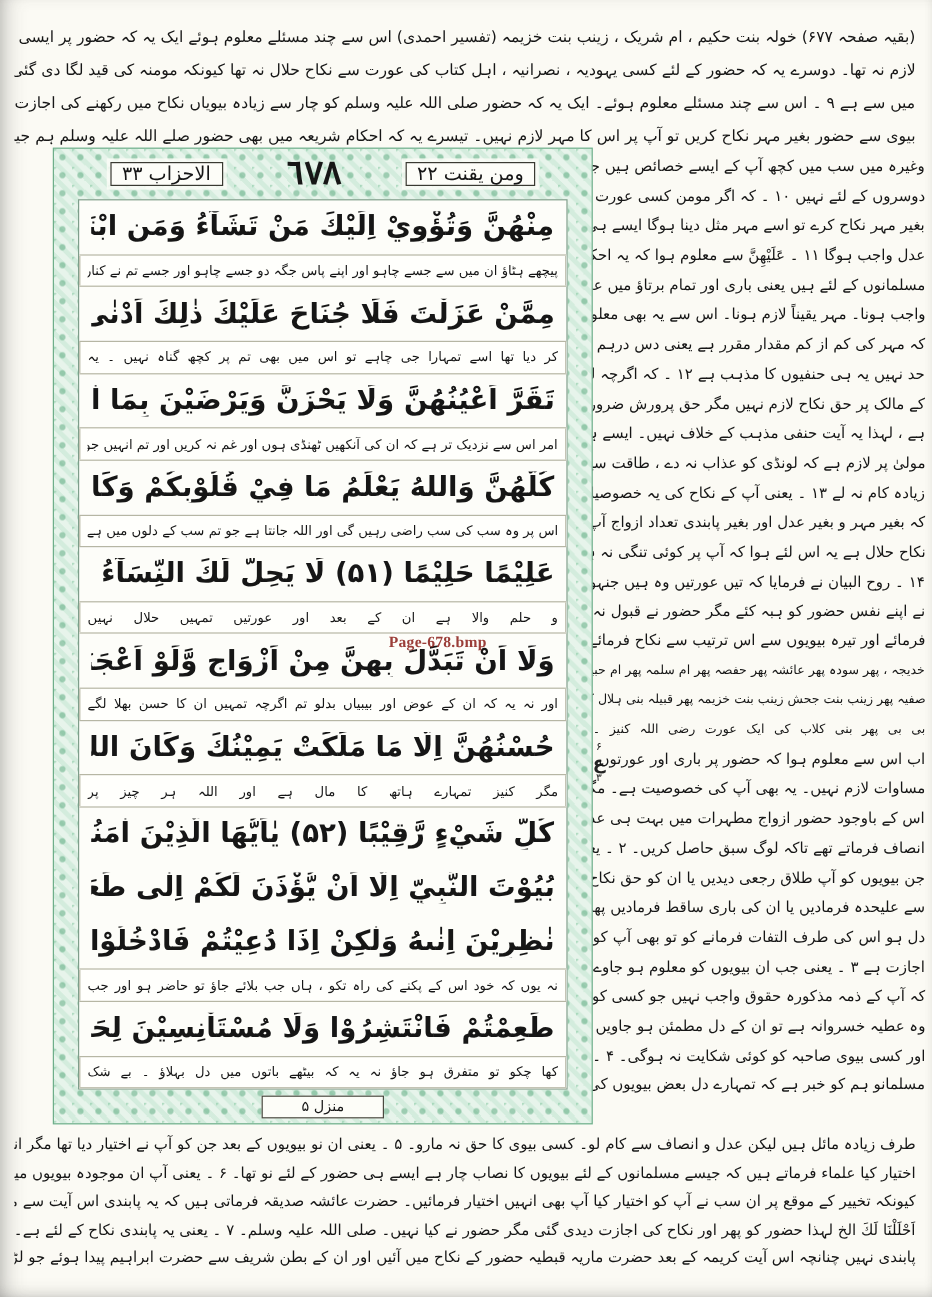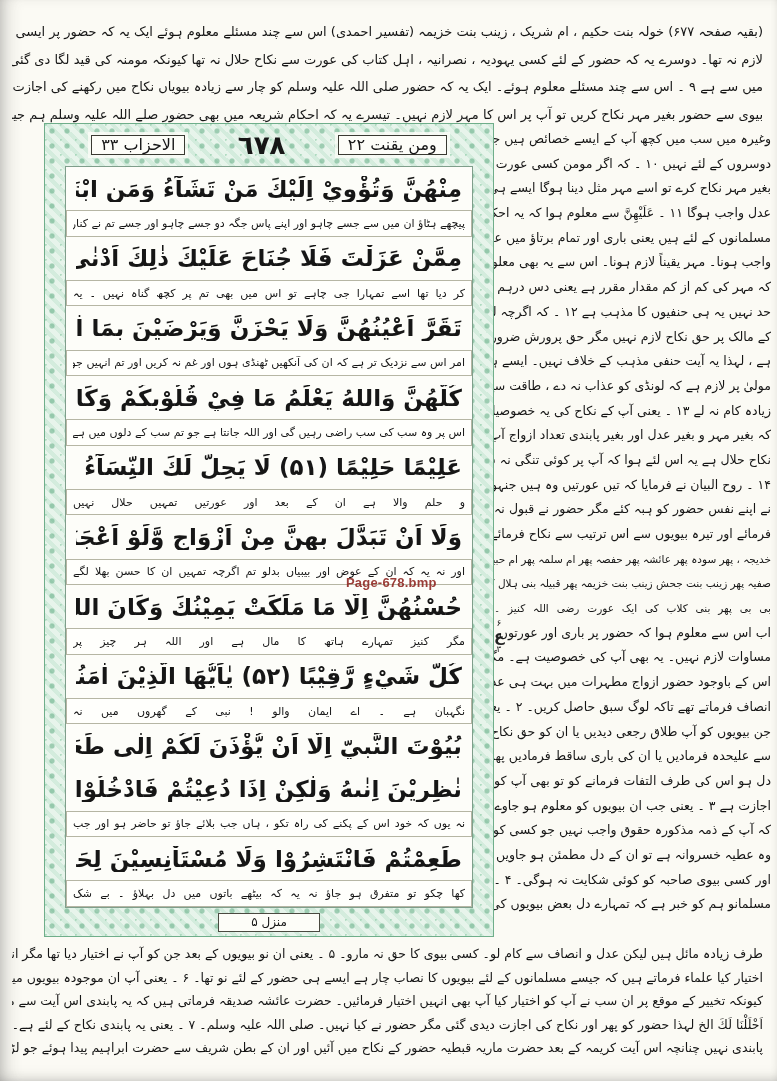--- a/index.html
+++ b/index.html
@@ -38,21 +38,21 @@
   }
   .hdr {
     position:absolute; left:20px; right:20px; top:0; height:42px;
     direction:rtl; display:flex; align-items:center; justify-content:space-around;
   }
   .hdr-label {
     background:#fdfdf8; border:1px solid #3a3a32;
     padding:1px 9px; font-size:16px; line-height:16px;
     box-shadow:0 0 0 3px rgba(253,253,248,.8);
   }
-  .page-num { font-size:26px; font-weight:bold; line-height:30px; }
+  .page-num { font-size:26px; font-weight:bold; line-height:30px;font-family:Liberation Serif, serif; }
 
   .inner {
     position:absolute; left:20px; right:20px; top:42px; bottom:28px;
     background:#fdfdf9; border:1px solid #7f9e8b;
   }
   .qlines { display:flex; flex-direction:column; height:100%; }
   .qline { display:flex; align-items:center; direction:rtl; overflow:hidden; }
   .qline.arabic { flex:44; font-size:23px; font-weight:bold; padding:0 10px; }
   .qline.urdu   {
     flex:25; font-size:11px; padding:0 7px;
@@ -91,24 +91,24 @@
   
   .bottom-block { position:absolute; left:12px; right:14px; top:942px; direction:rtl; }
   .bottom-block .bline {
     height:23.5px; line-height:23.5px; font-size:12.5px;
     white-space:nowrap; overflow:hidden;
     text-align:justify; text-align-last:justify;
   }
 
   
   .filename {
-    position:absolute; left:346px; top:527px;
-    font-family:Liberation Sans, sans-serif;
+    position:absolute; left:324px; top:527px;
+    font-family:Liberation Serif, serif;
     font-size:13px; font-weight:bold; letter-spacing:.2px;
-    color:#8e241f; opacity:.88;margin-top:48px;
+    color:#8e241f; opacity:.88;
   }
 </style>
 </head>
 <body>
 
 <div class="page">
 
   <div class="top-block">
 
       <div class="tline">
@@ -191,23 +191,20 @@
           </div>
 
           <div class="qline urdu">
             <span class="qtext">مگر کنیز تمہارے ہاتھ کا مال ہے اور اللہ ہر چیز پر</span>
           </div>
 
           <div class="qline arabic">
             <span class="qtext">كُلِّ شَيْءٍ رَّقِيْبًا (۵۲) يٰاَيُّهَا الَّذِيْنَ اٰمَنُوْا لَا تَدْخُلُوْا</span>
           </div>
 
-          <div class="qline urdu">
-            <span class="qtext">نگہبان ہے ۔ اے ایمان والو ! نبی کے گھروں میں نہ</span>
-          </div>
 
           <div class="qline arabic">
             <span class="qtext">بُيُوْتَ النَّبِيِّ اِلَّا اَنْ يُّؤْذَنَ لَكُمْ اِلٰى طَعَامٍ غَيْرَ</span>
           </div>
 
 
           <div class="qline arabic">
             <span class="qtext">نٰظِرِيْنَ اِنٰىهُ وَلٰكِنْ اِذَا دُعِيْتُمْ فَادْخُلُوْا فَاِذَا</span>
           </div>
 

